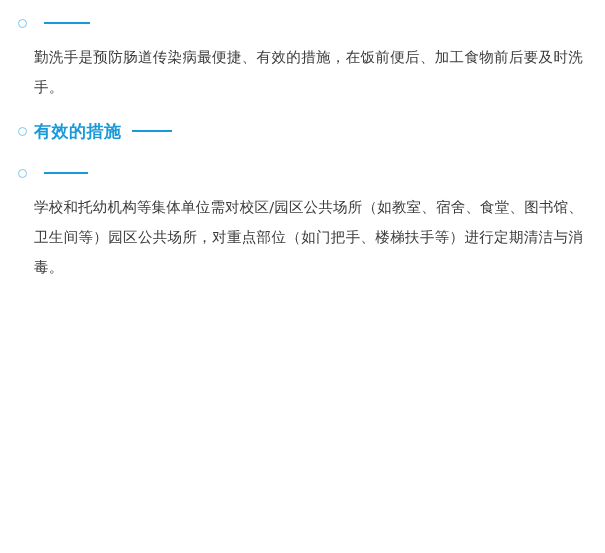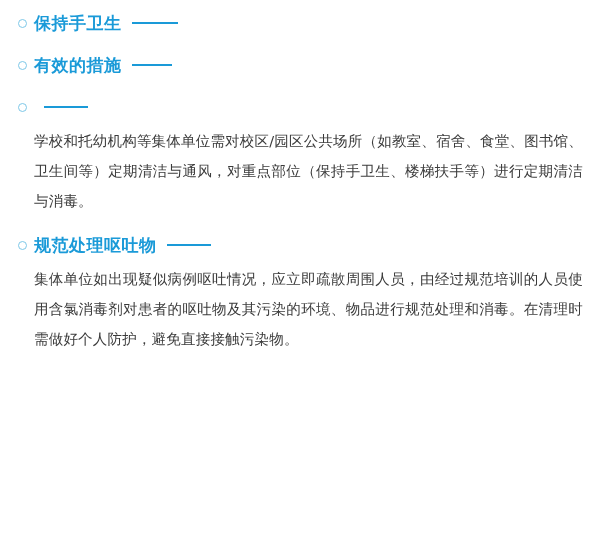--- a/index.html
+++ b/index.html
@@ -67,43 +67,35 @@
   }
 </style>
 </head>
 <body>
 
 <div class="page">
 
   <div class="section">
     <div class="sec-head">
       <span class="bullet-ring"></span>
-      <span class="sec-title">保持手卫生</span>
       <span class="title-rule rule-short"></span>
     </div>
+    <div class="sec-body">勤洗手是预防肠道传染病最便捷、有效的措施，在饭前便后、加工食物前后要及时洗手。</div>
   </div>
 
   <div class="section">
     <div class="sec-head">
       <span class="bullet-ring"></span>
       <span class="sec-title">有效的措施</span>
       <span class="title-rule rule-mid"></span>
     </div>
   </div>
 
   <div class="section">
     <div class="sec-head">
       <span class="bullet-ring"></span>
       <span class="title-rule rule-long"></span>
     </div>
-    <div class="sec-body">学校和托幼机构等集体单位需对校区/园区公共场所（如教室、宿舍、食堂、图书馆、卫生间等）定期清洁与通风，对重点部位（保持手卫生、楼梯扶手等）进行定期清洁与消毒。</div>
+    <div class="sec-body">学校和托幼机构等集体单位需对校区/园区公共场所（如教室、宿舍、食堂、图书馆、卫生间等）园区公共场所，对重点部位（如门把手、楼梯扶手等）进行定期清洁与消毒。</div>
   </div>
 
-  <div class="section">
-    <div class="sec-head">
-      <span class="bullet-ring"></span>
-      <span class="sec-title">规范处理呕吐物</span>
-      <span class="title-rule rule-long"></span>
-    </div>
-    <div class="sec-body">集体单位如出现疑似病例呕吐情况，应立即疏散周围人员，由经过规范培训的人员使用含氯消毒剂对患者的呕吐物及其污染的环境、物品进行规范处理和消毒。在清理时需做好个人防护，避免直接接触污染物。</div>
-  </div>
 
 </div>
 
 </body></html>

